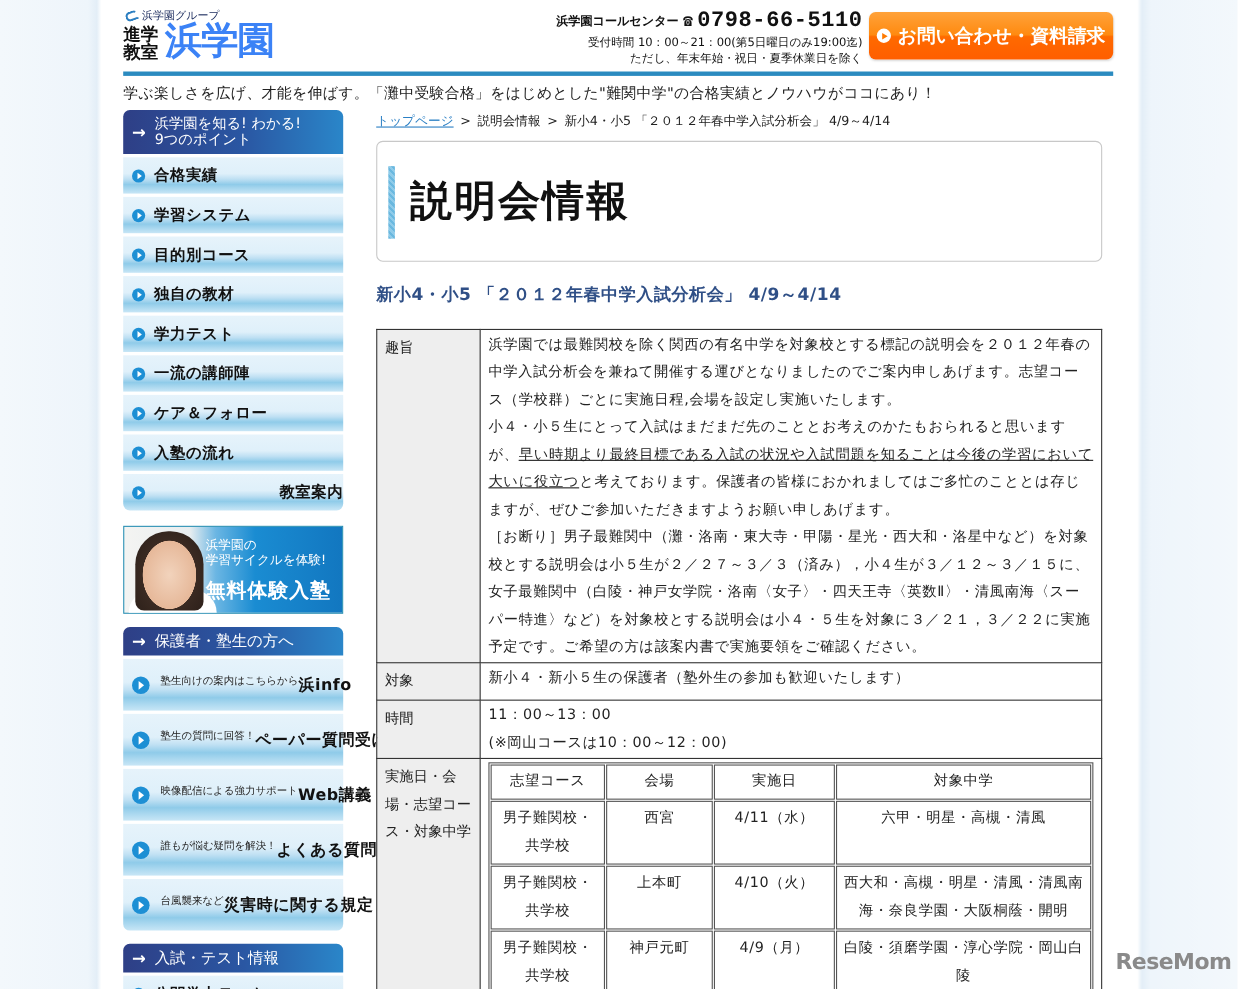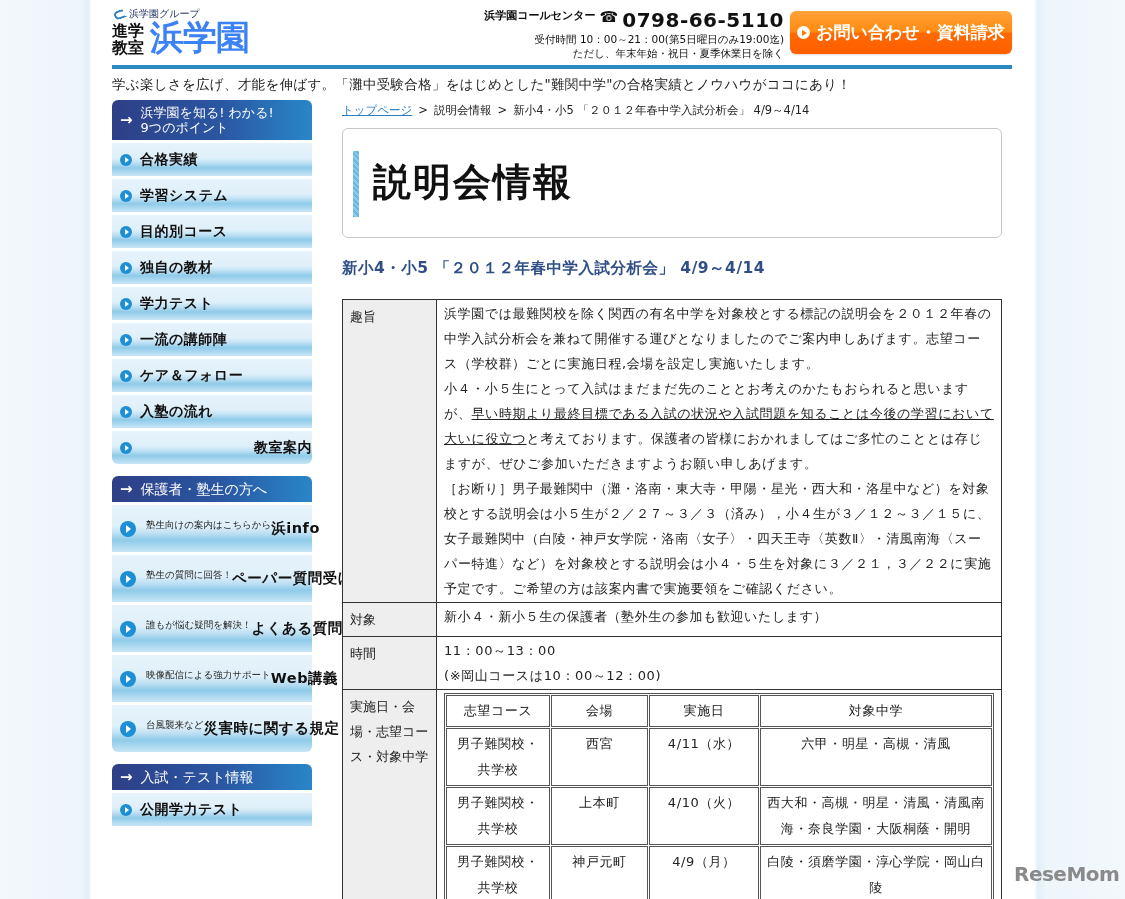--- a/index.html
+++ b/index.html
@@ -13,21 +13,21 @@
 
   
   .header { position: absolute; left: 20px; top: 0; width: 900px; height: 70px; }
   .logo { position: absolute; left: 0; top: 6px; width: 160px; height: 58px; }
   .logo-group { position: absolute; left: 2px; top: 1px; font-size: 10px; color: #1a2a5c; white-space: nowrap; display:flex; align-items:center; gap:3px; }
   .logo-group .swoosh { width: 12px; height: 9px; border: 2px solid #2c7fc1; border-radius: 10px 10px 0 10px; border-right-color: transparent; transform: rotate(-20deg); }
   .logo-sub { position: absolute; left: 0; top: 16px; font-size: 16px; line-height: 17px; font-weight: bold; color: #111; width: 36px; }
   .logo-main { position: absolute; left: 38px; top: 12px; font-size: 34px; line-height: 38px; font-weight: bold; color: #3b82f6; letter-spacing: -1px; font-family: "DejaVu Sans", sans-serif; }
 
   .callcenter { position: absolute; left: 416px; top: 8px; width: 256px; text-align: right; }
-  .cc-row1 { display: flex; align-items: flex-start; justify-content: flex-end; gap: 4px; white-space: nowrap; }
+  .cc-row1 { display: flex; align-items: center; justify-content: flex-end; gap: 4px; white-space: nowrap; font-family: Liberation Mono, monospace; }
   .cc-label { font-size: 11px; font-weight: bold; color: #111; }
   .cc-phone-icon { font-size: 15px; color: #111; }
   .cc-phone { font-size: 20px; font-weight: bold; color: #111; letter-spacing: 0.5px; }
   .cc-hours { font-size: 10.5px; color: #111; white-space: nowrap; margin-top: 1px; }
   .cc-note { font-size: 10.5px; color: #111; white-space: nowrap; }
 
   .contact-btn {
     position: absolute; left: 678px; top: 11px; width: 222px; height: 43px;
     border-radius: 6px;
     background: linear-gradient(180deg, #ffa23a 0%, #ff8a10 48%, #ff6a00 52%, #ff5e00 100%);
@@ -183,20 +183,29 @@
       </div>
     <div class="nav-item">
         <span class="nav-bullet"></span>
         <span class="nav-label">入塾の流れ</span>
       </div>
     <div class="nav-item last">
         <span class="nav-bullet"></span>
         <span class="nav-label">教室案内</span>
       </div>
 
+    <div class="promo">
+      <div class="kid-shirt"></div>
+      <div class="kid"></div>
+      <div class="p1">
+        <span>浜学園の</span><br>
+        <span>学習サイクルを体験!</span>
+      </div>
+      <div class="p2">無料体験入塾</div>
+    </div>
 
     <div class="section2">
       <div class="side-head single">
         <span class="arrow">→</span>
         <span class="txt">保護者・塾生の方へ</span>
       </div>
       <div class="nav-item2">
           <span class="nav-bullet"></span>
           <div class="nav2-text">
             <span class="nav2-sub">塾生向けの案内はこちらから</span>
@@ -206,29 +215,29 @@
       <div class="nav-item2">
           <span class="nav-bullet"></span>
           <div class="nav2-text">
             <span class="nav2-sub">塾生の質問に回答！</span>
             <span class="nav2-main">ペーパー質問受け</span>
           </div>
         </div>
       <div class="nav-item2">
           <span class="nav-bullet"></span>
           <div class="nav2-text">
+            <span class="nav2-sub">映像配信による強力サポート</span>
+            <span class="nav2-main">Web講義</span>
+          </div>
+        </div>
+      <div class="nav-item2">
+          <span class="nav-bullet"></span>
+          <div class="nav2-text">
             <span class="nav2-sub">誰もが悩む疑問を解決！</span>
             <span class="nav2-main">よくある質問</span>
-          </div>
-        </div>
-      <div class="nav-item2">
-          <span class="nav-bullet"></span>
-          <div class="nav2-text">
-            <span class="nav2-sub">映像配信による強力サポート</span>
-            <span class="nav2-main">Web講義</span>
           </div>
         </div>
       <div class="nav-item2 last">
           <span class="nav-bullet"></span>
           <div class="nav2-text">
             <span class="nav2-sub">台風襲来など</span>
             <span class="nav2-main">災害時に関する規定</span>
           </div>
         </div>
     </div>

